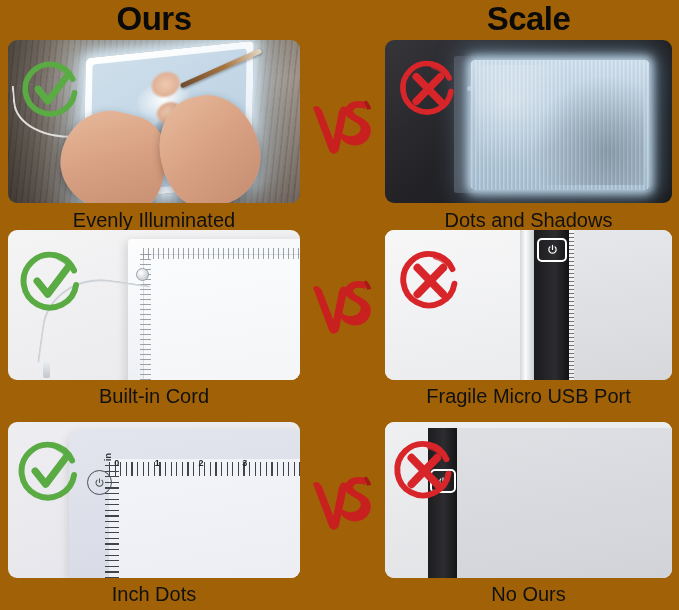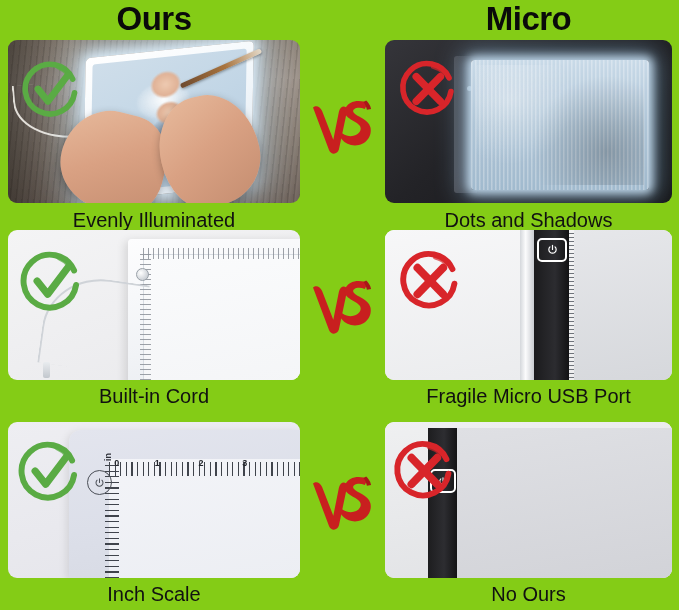--- a/index.html
+++ b/index.html
@@ -13,21 +13,21 @@
     overflow: hidden;
     font-family: "Liberation Sans", sans-serif;
     color: #111111;
     -webkit-font-smoothing: antialiased;
   }
 
   .comparison {
     position: relative;
     width: 679px;
     height: 610px;
-    background: #84cc16;
+    background: #a16207;
   }
 
   
   .header-row {
     position: absolute;
     top: 0;
     left: 0;
     width: 679px;
     height: 40px;
   }
@@ -375,21 +375,21 @@
     background: linear-gradient(170deg,#dfe0e4 0%, #d2d3d8 100%);
   }
 </style>
 </head>
 <body>
 
 <div class="comparison">
 
   <div class="header-row">
     <div class="header-title header-ours">Ours</div>
-    <div class="header-title header-others">Micro</div>
+    <div class="header-title header-others">Scale</div>
   </div>
 
   <div class="row row-1">
 
     <div class="cell cell-left">
       <div class="panel">
         <div class="scene-desk">
           <div class="desk-dark-edge"></div>
           <div class="cord"></div>
           <div class="pad-lit">
@@ -524,21 +524,21 @@
           </div>
         </div>
         <div class="badge">
           <svg viewBox="0 0 100 100">
             <path d="M85 34 A40 40 0 1 0 88 56" fill="none" stroke="#5aab44" stroke-width="9" stroke-linecap="round"></path>
             <path d="M78 27 A40 40 0 0 0 62 15" fill="none" stroke="#5aab44" stroke-width="7" stroke-linecap="round" opacity="0.75"></path>
             <path d="M29 50 L45 70 L76 29" fill="none" stroke="#5aab44" stroke-width="11" stroke-linecap="round" stroke-linejoin="round"></path>
           </svg>
         </div>
       </div>
-      <div class="caption">Inch Scale</div>
+      <div class="caption">Inch Dots</div>
     </div>
 
     <div class="vs-divider">
       <svg viewBox="0 0 100 100">
         <path d="M10 28 C14 24 20 26 23 33 L39 74 L47 34 C49 25 57 24 59 31 L47 88 C45 95 36 96 33 89 Z" fill="#c81f1f"></path>
         <path d="M88 22 C78 16 60 18 56 30 C52 43 70 46 76 53 C83 61 72 72 58 68 C50 65 46 60 44 56 C45 68 54 82 70 82 C86 82 95 68 92 56 C89 44 72 41 68 35 C65 30 74 26 84 30 Z" fill="#c81f1f"></path>
         <path d="M86 18 C88 20 92 24 93 30 L87 31 C86 26 84 22 82 20 Z" fill="#a81818"></path>
       </svg>
     </div>
 

